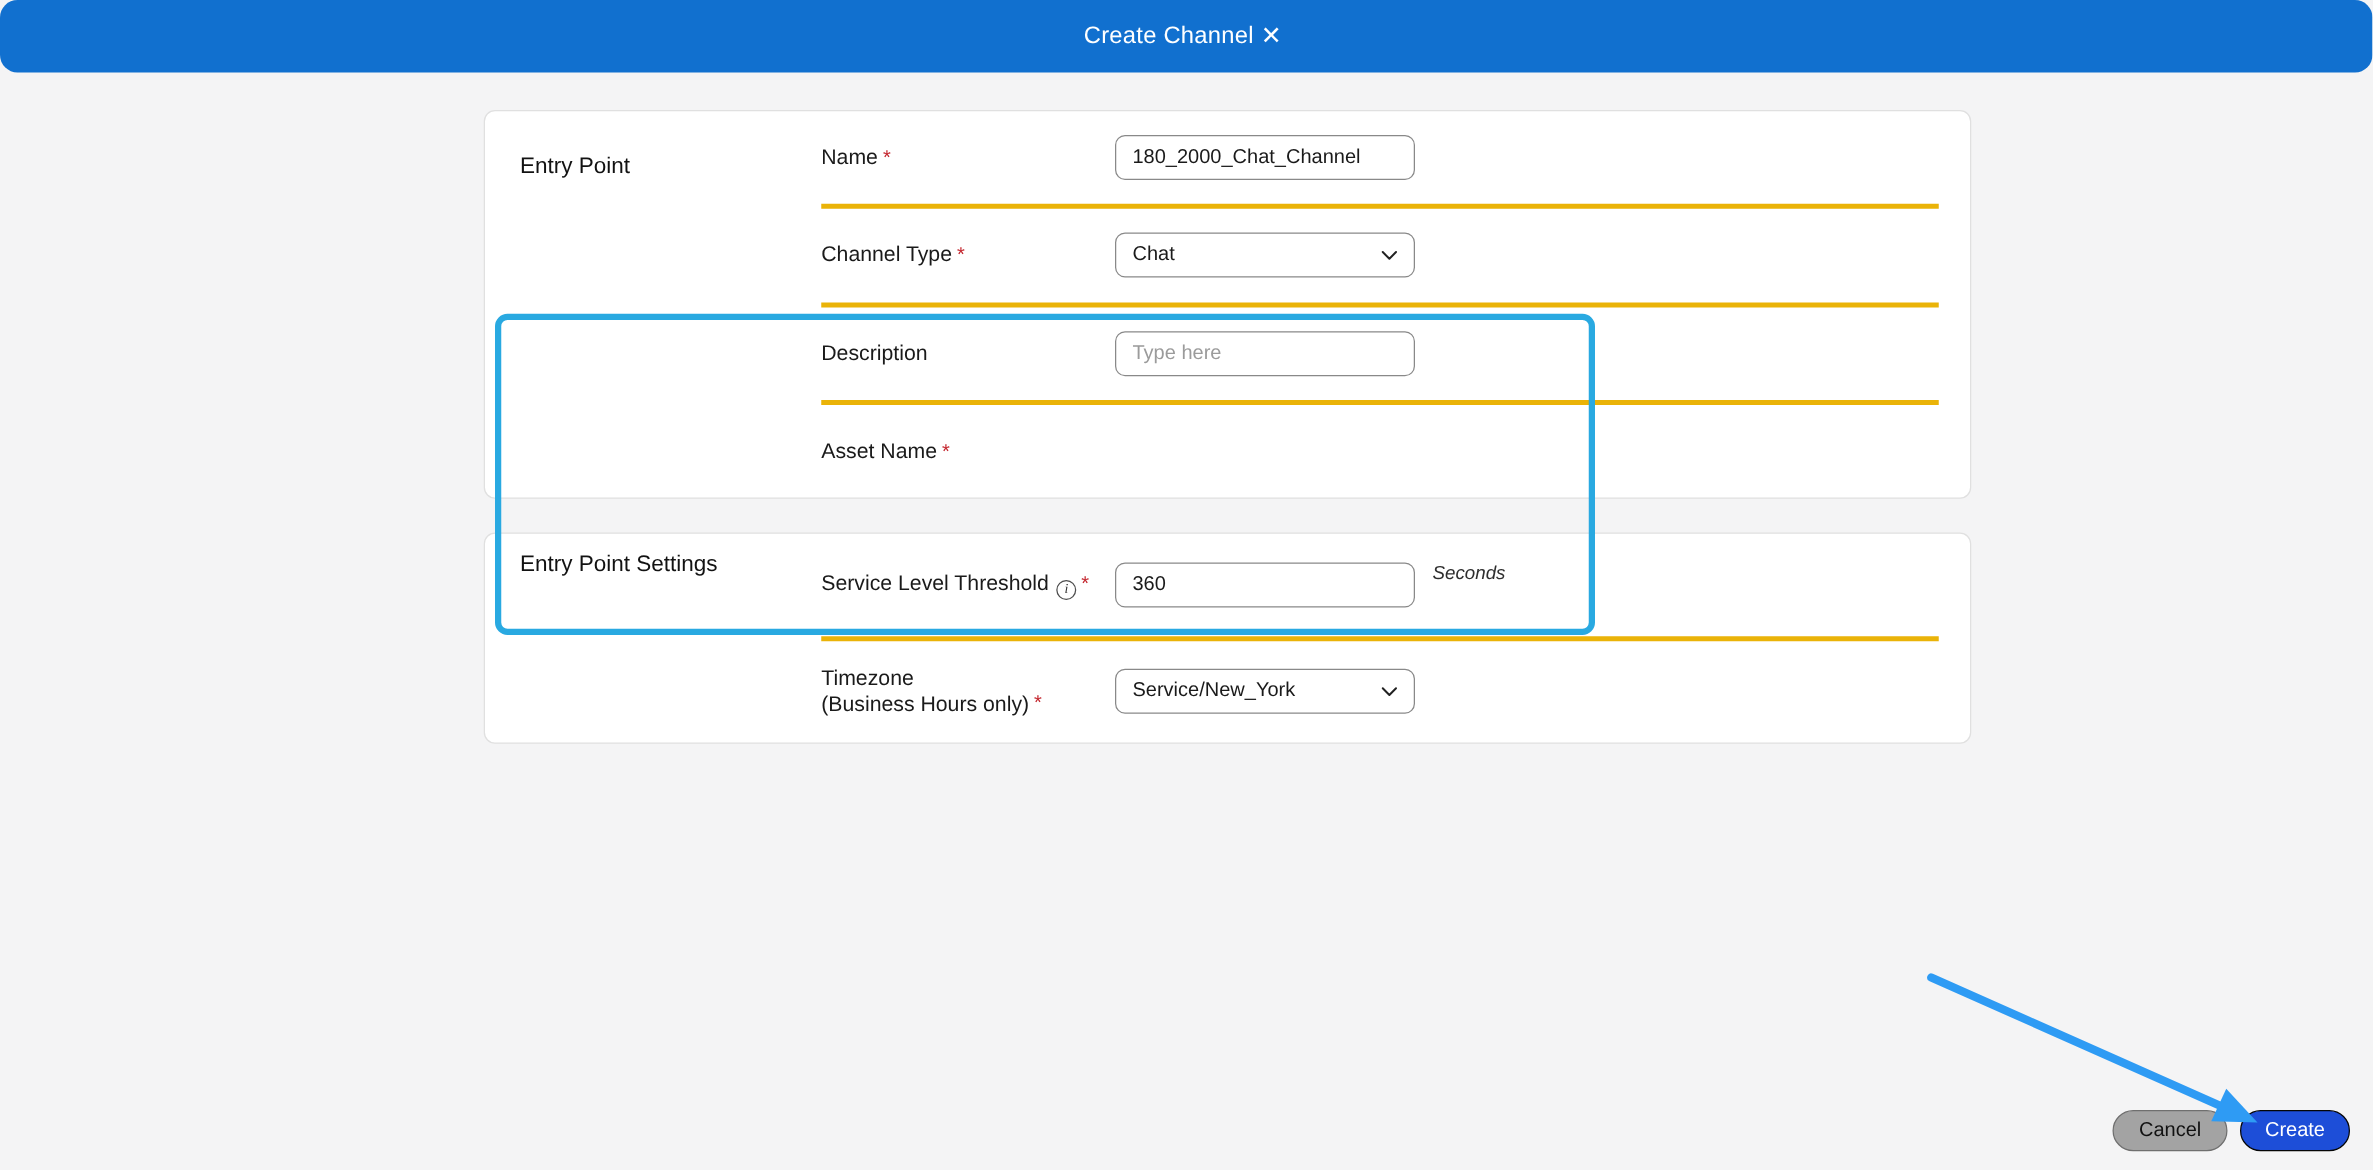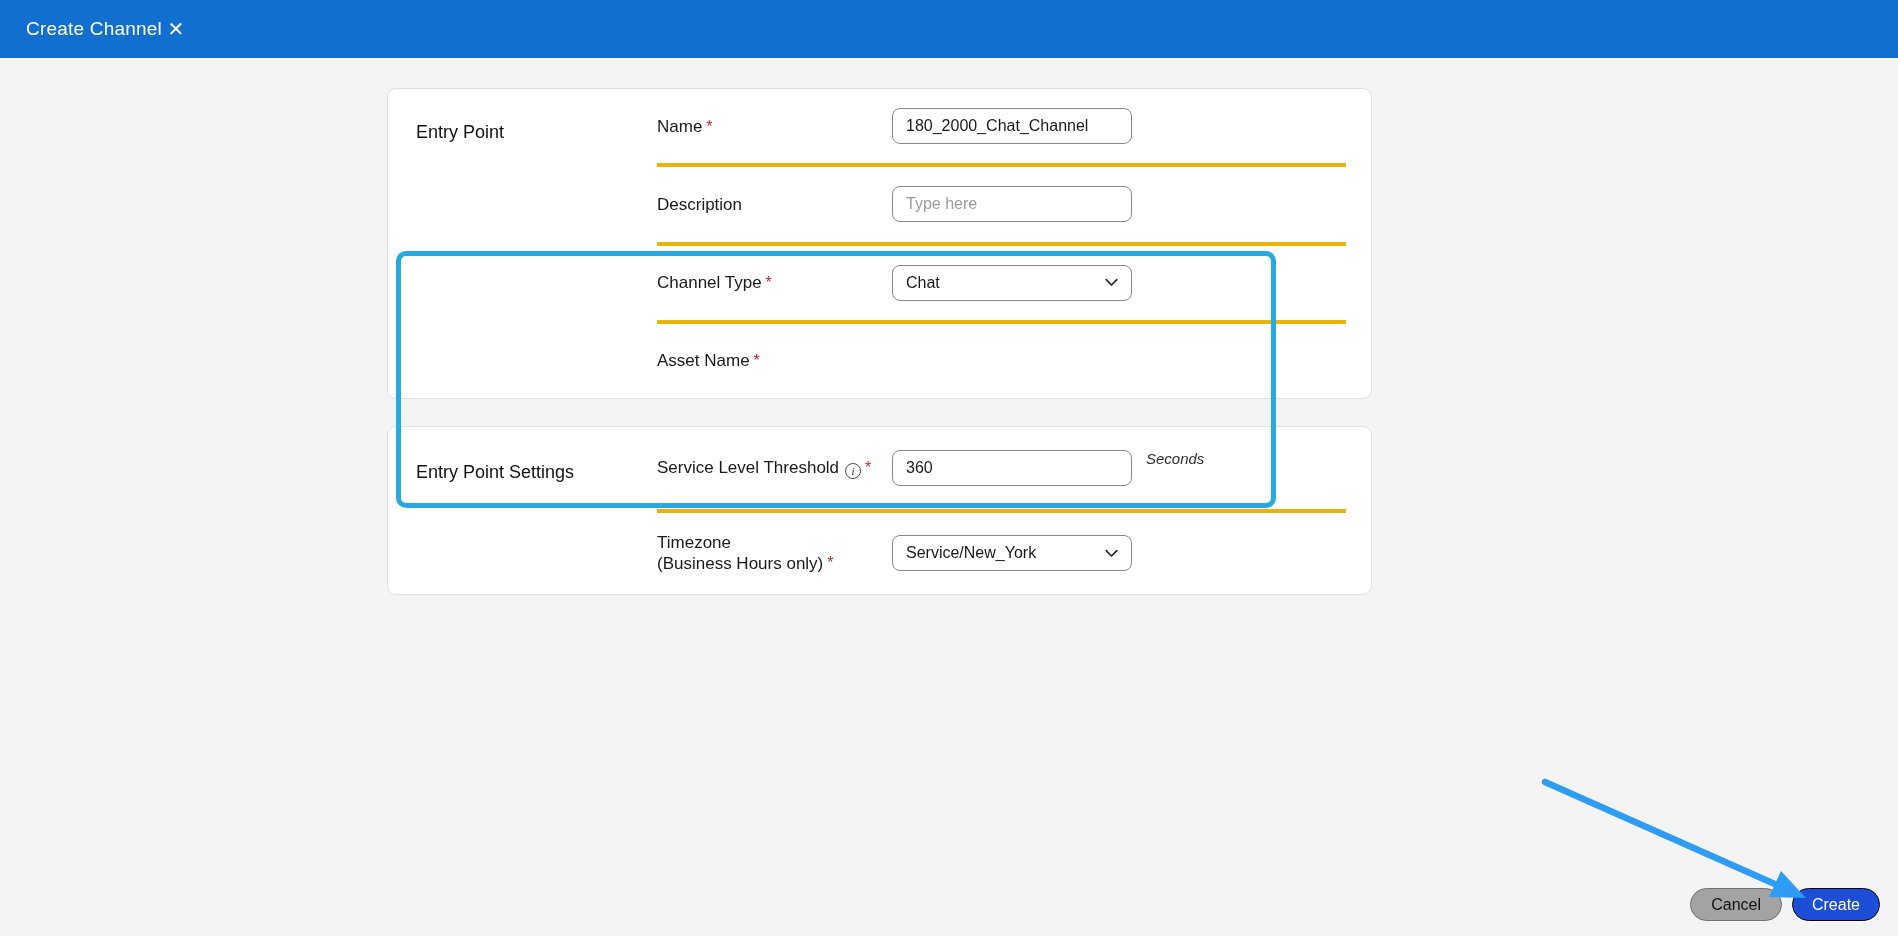--- a/index.html
+++ b/index.html
@@ -9,45 +9,46 @@
     background:#F4F4F5;
     position:relative;
     overflow:hidden;
     color:#161616;
   }
 
   
   .header {
     position:absolute; top:0; left:0; right:0; height:58px;
     background:#1170CF;
-    display:flex; align-items:center; justify-content:flex-start;
+    display:flex; align-items:center; justify-content:center;
     padding:0 26px;
+    border-radius:14px;
   }
   .header-title { color:#FFFFFF; font-size:19px; font-weight:500; letter-spacing:.2px; }
   .close-btn {
     color:#FFFFFF; font-size:20px; line-height:1; cursor:pointer;
     width:28px; height:28px; display:flex; align-items:center; justify-content:center;
     font-weight:300;
   }
 
   
   .card {
-    position:absolute; left:387px; width:985px;
+    position:absolute; left:387px; width:1190px;
     background:#FFFFFF;
     border:1px solid #E0E0E0;
     border-radius:9px;
   }
   .card-1 { top:88px;  height:311px; }
   .card-2 { top:426px; height:169px; }
 
   .section-title {
     position:absolute; left:28px; font-size:18px; color:#121212;
   }
   .card-1 .section-title { top:33px; }
-  .card-2 .section-title { top:35px; }
+  .card-2 .section-title { top:14px; }
 
   .rows {
     position:absolute; left:269px; right:25px; top:0; bottom:0;
     display:flex; flex-direction:column;
   }
   .row {
     flex:1 1 0;
     display:flex; align-items:center;
     border-bottom:4px solid #eab308;
   }
@@ -136,43 +137,43 @@
       <div class="field-label">
         <span>Name</span><span class="req">*</span>
       </div>
       <div class="field-control">
         <input class="text-input" value="180_2000_Chat_Channel" style="">
       </div>
     </div>
 
     <div class="row">
       <div class="field-label">
-        <span>Description</span>
-      </div>
-      <div class="field-control">
-        <input class="text-input" placeholder="Type here" style="">
-      </div>
-    </div>
-
-    <div class="row">
-      <div class="field-label">
         <span>Channel Type</span><span class="req">*</span>
       </div>
       <div class="field-control">
         <div class="select">
           <span class="select-value">Chat</span>
           <svg class="chevron" width="17" height="17" viewBox="0 0 16 16">
               <path d="M3 5.3 L8 10.4 L13 5.3" fill="none" stroke="#222" stroke-width="1.5" stroke-linecap="round" stroke-linejoin="round"></path>
             </svg>
         </div>
       </div>
     </div>
 
     <div class="row">
       <div class="field-label">
+        <span>Description</span>
+      </div>
+      <div class="field-control">
+        <input class="text-input" placeholder="Type here" style="">
+      </div>
+    </div>
+
+    <div class="row">
+      <div class="field-label">
         <span>Asset Name</span><span class="req">*</span>
       </div>
     </div>
 
   </div>
 </div>
 
 <div class="card card-2">
   <div class="section-title">Entry Point Settings</div>
   <div class="rows">

